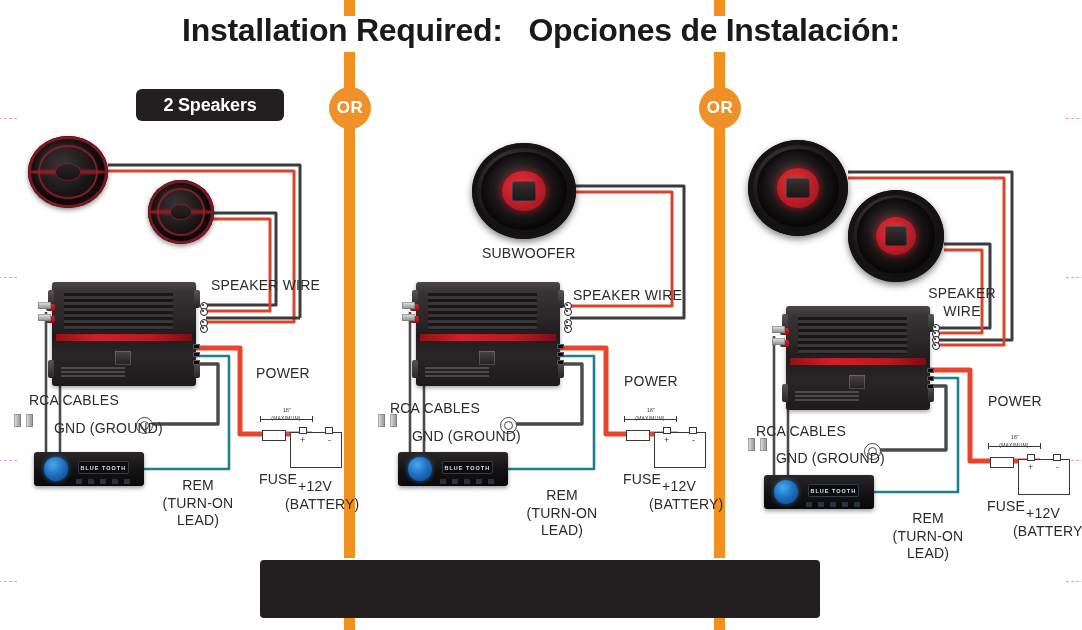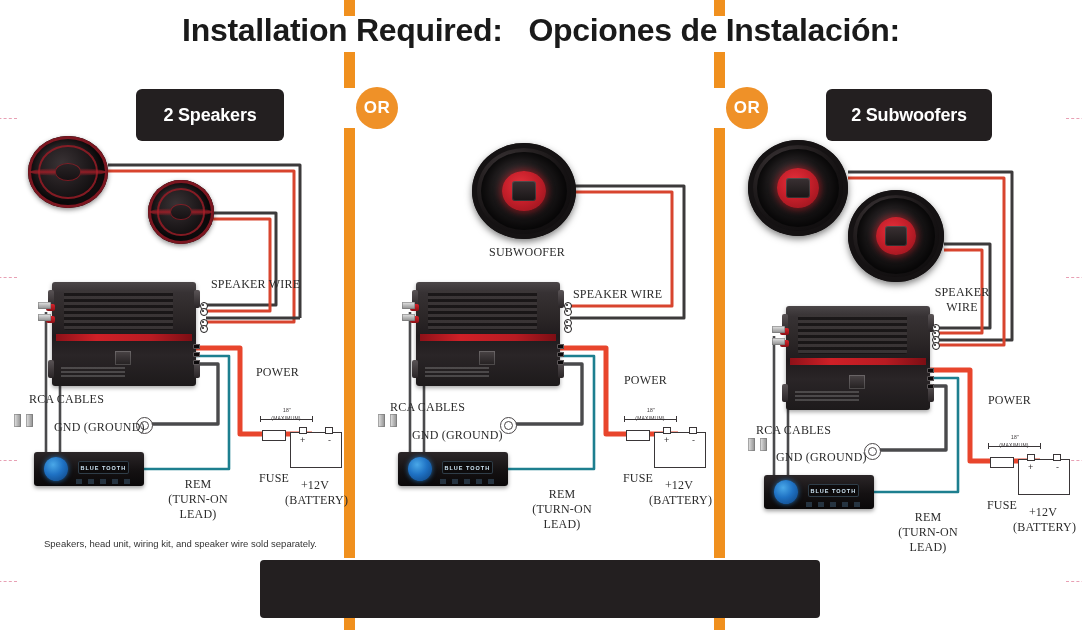--- a/index.html
+++ b/index.html
@@ -11,38 +11,38 @@
   .title{position:absolute;left:0;top:12px;width:1082px;text-align:center;
          font-size:32px;font-weight:bold;letter-spacing:-0.3px;white-space:pre;
          color:#1a1a1a;font-family:"Liberation Sans", sans-serif;}
 
   
   .divider{position:absolute;width:11px;background:#f0901e;}
 
   .orbadge{position:absolute;width:42px;height:42px;border-radius:50%;
            background:#ef9128;color:#fff;font-size:17px;font-weight:bold;
            display:flex;align-items:center;justify-content:center;
-           letter-spacing:0.5px;z-index:5;margin-left:27px;}
-
-  
-  .pill{position:absolute;height:52px;background:#231f20;border-radius:6px;
+           letter-spacing:0.5px;z-index:5;}
+
+  
+  .pill{position:absolute;height:32px;background:#231f20;border-radius:6px;
         color:#fff;font-size:18px;font-weight:bold;display:flex;
         align-items:center;justify-content:center;letter-spacing:-0.2px;}
 
   
   .banner{position:absolute;left:260px;top:560px;width:560px;height:58px;
           background:#231f20;border-radius:4px;color:#fff;text-align:center;
           display:flex;flex-direction:column;align-items:center;justify-content:center;
           line-height:1.15;}
   .banner .l1{font-size:21px;font-weight:bold;letter-spacing:-0.2px;}
   .banner .l2{font-size:19px;font-style:italic;font-weight:normal;margin-top:2px;}
 
   
-  .lbl{position:absolute;font-size:12px;color:#2b2b2b;white-space:pre;
-       line-height:1.25;letter-spacing:0.2px;font-family:Liberation Serif, serif;}
+  .lbl{position:absolute;font-size:14px;color:#2b2b2b;white-space:pre;
+       line-height:1.25;letter-spacing:0.2px;}
   .lbl.c{text-align:center;}
   .caption{position:absolute;font-size:9.5px;color:#333;white-space:nowrap;}
 
   
   .crop{position:absolute;border:1px dashed #e8a0b4;}
 
   
   .wires{position:absolute;left:0;top:0;width:1082px;height:630px;
          pointer-events:none;}
 
@@ -178,23 +178,20 @@
   <div class="orbadge" style="left:329px;top:87px;">
     <span>OR</span>
   </div>
   <div class="orbadge" style="left:699px;top:87px;">
     <span>OR</span>
   </div>
 
   <div class="pill" style="left:136px;top:89px;width:148px;">
     <span>2 Speakers</span>
   </div>
-  <div class="pill" style="left:826px;top:89px;width:166px;">
-    <span>2 Subwoofers</span>
-  </div>
 
   <svg class="wires" viewBox="0 0 1082 630" xmlns="http://www.w3.org/2000/svg">
     <g fill="none" stroke-linecap="butt" stroke-linejoin="round">
 
       <path d="M108,165 H300 V318" stroke="#3c3a3b" stroke-width="3"></path>
       <path d="M108,171 H294 V322 H206" stroke="#d8442e" stroke-width="3"></path>
       <path d="M300,318 H206" stroke="#3c3a3b" stroke-width="3"></path>
 
       <path d="M212,213 H276 V305 H206" stroke="#3c3a3b" stroke-width="3"></path>
       <path d="M212,219 H270 V311 H206" stroke="#d8442e" stroke-width="3"></path>
@@ -295,21 +292,20 @@
 
   <div class="lbl" style="left:211px;top:277px;">SPEAKER WIRE</div>
   <div class="lbl" style="left:29px;top:392px;">RCA CABLES</div>
   <div class="lbl" style="left:54px;top:420px;">GND (GROUND)</div>
   <div class="lbl" style="left:256px;top:365px;">POWER</div>
   <div class="lbl c" style="left: 152px; top: 477px; width: 92px; white-space: pre-line;">REM
 (TURN-ON LEAD)</div>
   <div class="lbl" style="left:259px;top:471px;">FUSE</div>
   <div class="lbl c" style="left: 285px; top: 478px; width: 60px; white-space: pre-line;">+12V
 (BATTERY)</div>
-  <div class="caption" style="left:44px;top:538px;">Speakers, head unit, wiring kit, and speaker wire sold separately.</div>
 
   <div class="sub" style="left:472px;top:143px;width:104px;height:96px;">
     <div class="subcone"></div>
   </div>
   <div class="lbl c" style="left:482px;top:245px;width:90px;">SUBWOOFER</div>
 
   <div class="amp" style="left:416px;top:282px;width:144px;height:104px;">
     <div class="ampbody"></div>
     <div class="ampfins"></div>
     <div class="ampstripe"></div>

